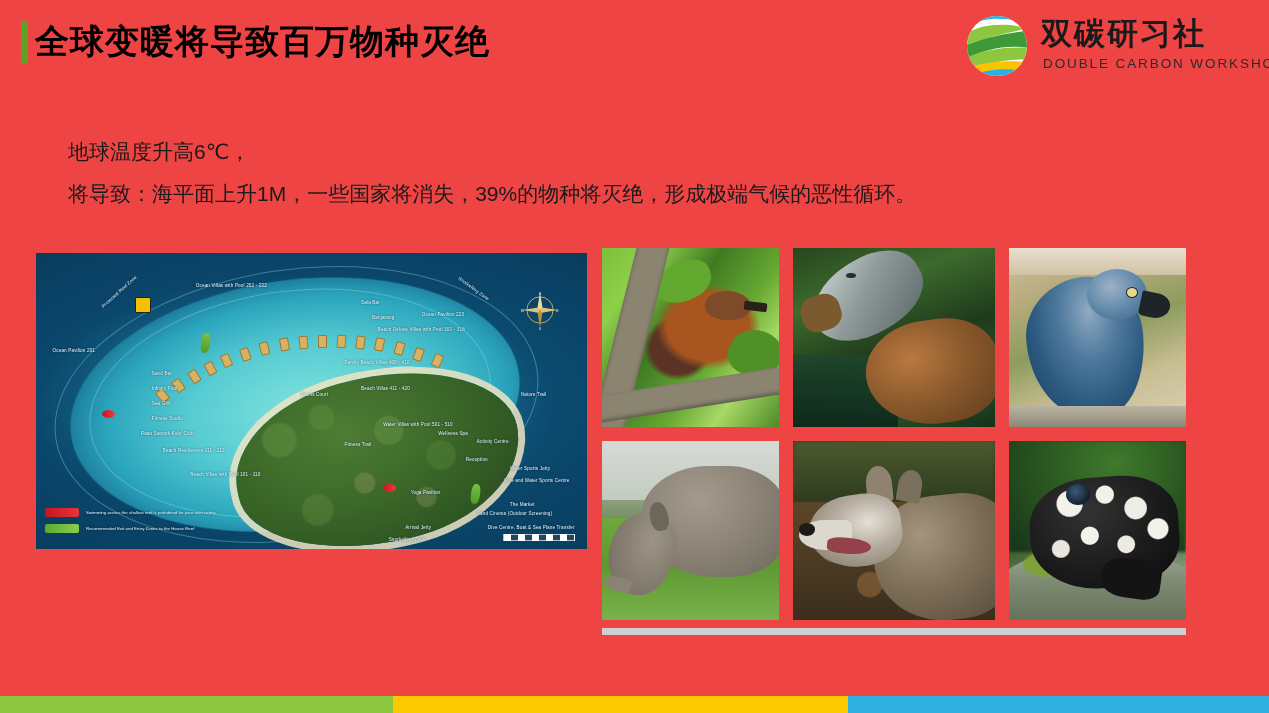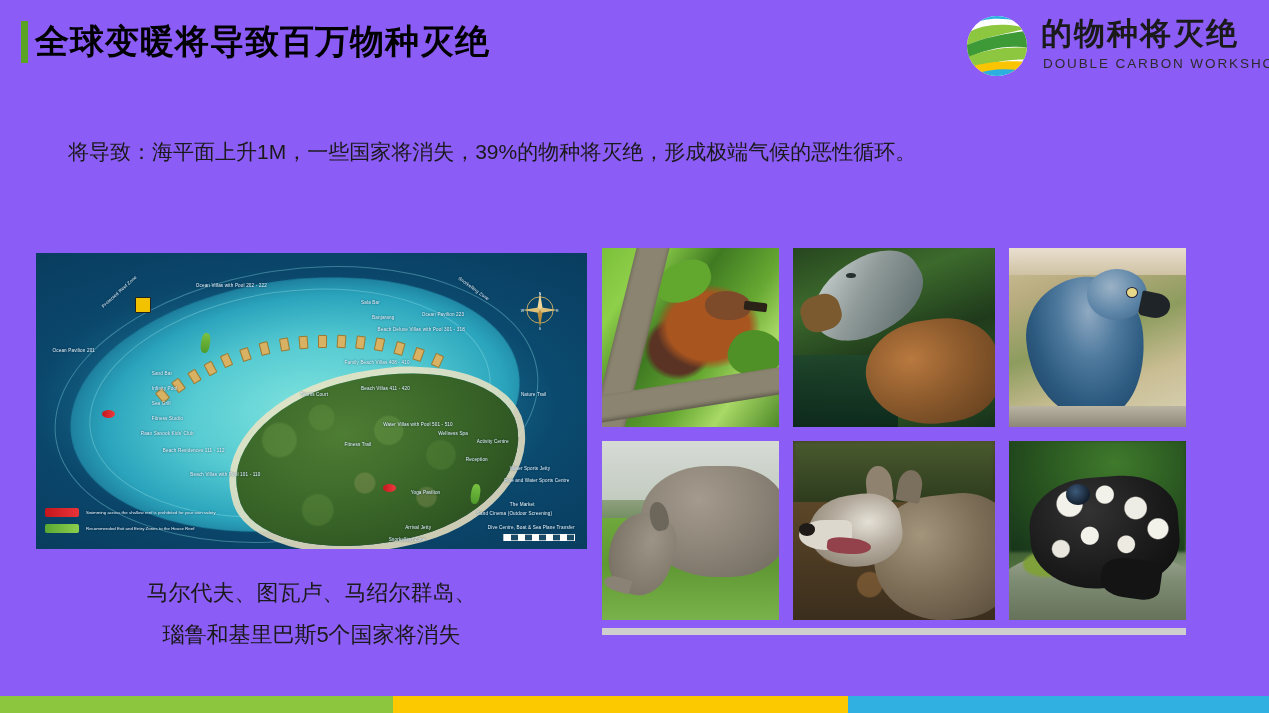--- a/index.html
+++ b/index.html
@@ -5,21 +5,21 @@
   html, body {
     margin: 0; padding: 0;
     background: #ffffff;
   }
   body {
     width: 1269px; height: 713px;
     position: relative; overflow: hidden;
     font-family: "Liberation Sans", "DejaVu Sans", sans-serif;
     color: #111;
   }
-  .slide { position: absolute; inset: 0; background: #8b5cf6; }
+  .slide { position: absolute; inset: 0; background: #ef4444; }
 
   
   .title-row { position: absolute; left: 0; top: 0; width: 1269px; height: 95px; }
   .title-accent {
     position: absolute; left: 21px; top: 21px;
     width: 7px; height: 42px; background: #5ba322;
   }
   .title-text {
     position: absolute; left: 35px; top: 17px;
     font-size: 34px; font-weight: bold; letter-spacing: 1px;
@@ -301,25 +301,26 @@
           <path d="M-4 18 C 10 4, 34 2, 56 8 L 60 -4 L -4 -4 Z" fill="#2cb0e0"></path>
           <path d="M-4 24 C 12 10, 36 8, 62 14 C 44 20, 20 22, -4 34 Z" fill="#8dc63f"></path>
           <path d="M-4 34 C 18 22, 44 20, 64 16 L 64 34 C 40 30, 16 36, -4 48 Z" fill="#3e9a37"></path>
           <path d="M-4 46 C 16 36, 42 32, 64 34 L 64 46 C 42 44, 18 50, -4 58 Z" fill="#8dc63f"></path>
           <path d="M-4 56 C 16 48, 42 46, 64 48 L 64 60 C 40 58, 16 62, -4 68 Z" fill="#fbc400"></path>
           <path d="M10 60 C 26 54, 48 54, 64 58 L 64 70 L 6 70 Z" fill="#2cb0e0"></path>
         </g>
         <circle cx="32" cy="32" r="30" fill="none" stroke="#ffffff" stroke-width="0"></circle>
       </svg>
     </div>
-    <div class="logo-cn">的物种将灭绝</div>
+    <div class="logo-cn">双碳研习社</div>
     <div class="logo-en">DOUBLE CARBON WORKSHOP</div>
   </div>
 
   <div class="body-text">
+    <div class="body-line">地球温度升高6℃，</div>
     <div class="body-line">将导致：海平面上升1M，一些国家将消失，39%的物种将灭绝，形成极端气候的恶性循环。</div>
   </div>
 
   <div class="map-figure">
     <div class="map-img">
       <div class="lagoon"></div>
       <div class="reef-ring"></div>
       <div class="reef-ring b"></div>
 
       <div class="island">
@@ -402,24 +403,20 @@
 
       <div class="legend-chip red" style="left:9px; bottom:32px;"></div>
       <div class="legend-row" style="left:50px; bottom:34px;">Swimming across the shallow reef is prohibited for your own safety</div>
       <div class="legend-chip green" style="left:9px; bottom:16px;"></div>
       <div class="legend-row" style="left:50px; bottom:18px;">Recommended Exit and Entry Zones to the House Reef</div>
 
       <div class="scalebar"></div>
     </div>
   </div>
 
-  <div class="map-caption">
-    <div>马尔代夫、图瓦卢、马绍尔群岛、</div>
-    <div>瑙鲁和基里巴斯5个国家将消失</div>
-  </div>
 
   <div class="photo-grid">
 
     <div class="photo">
       <div class="ph-inner p-bird">
         <div class="leafA"></div>
         <div class="branch b2"></div>
         <div class="leafB"></div>
         <div class="head"></div>
         <div class="beak"></div>

